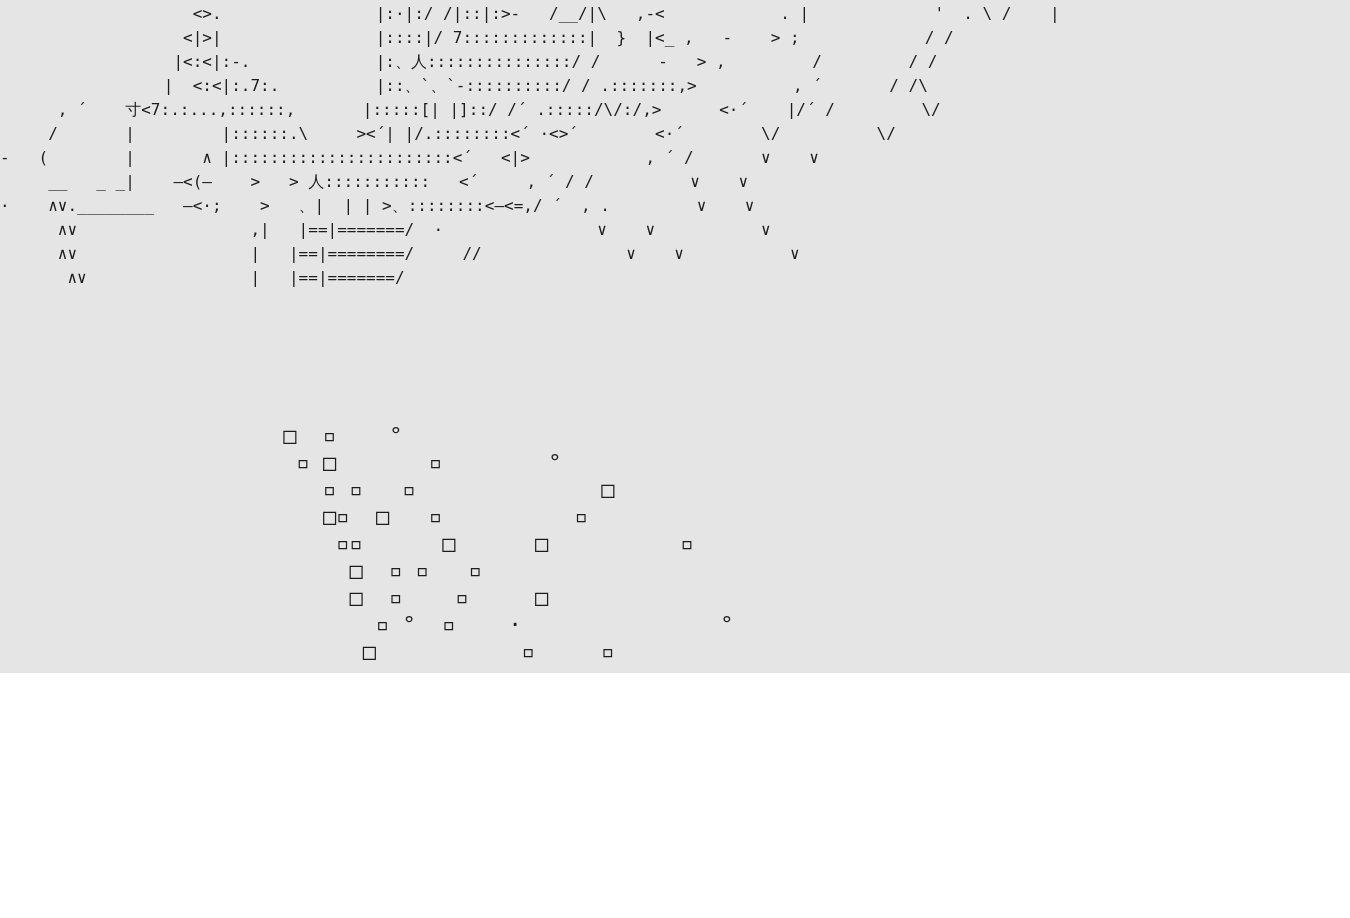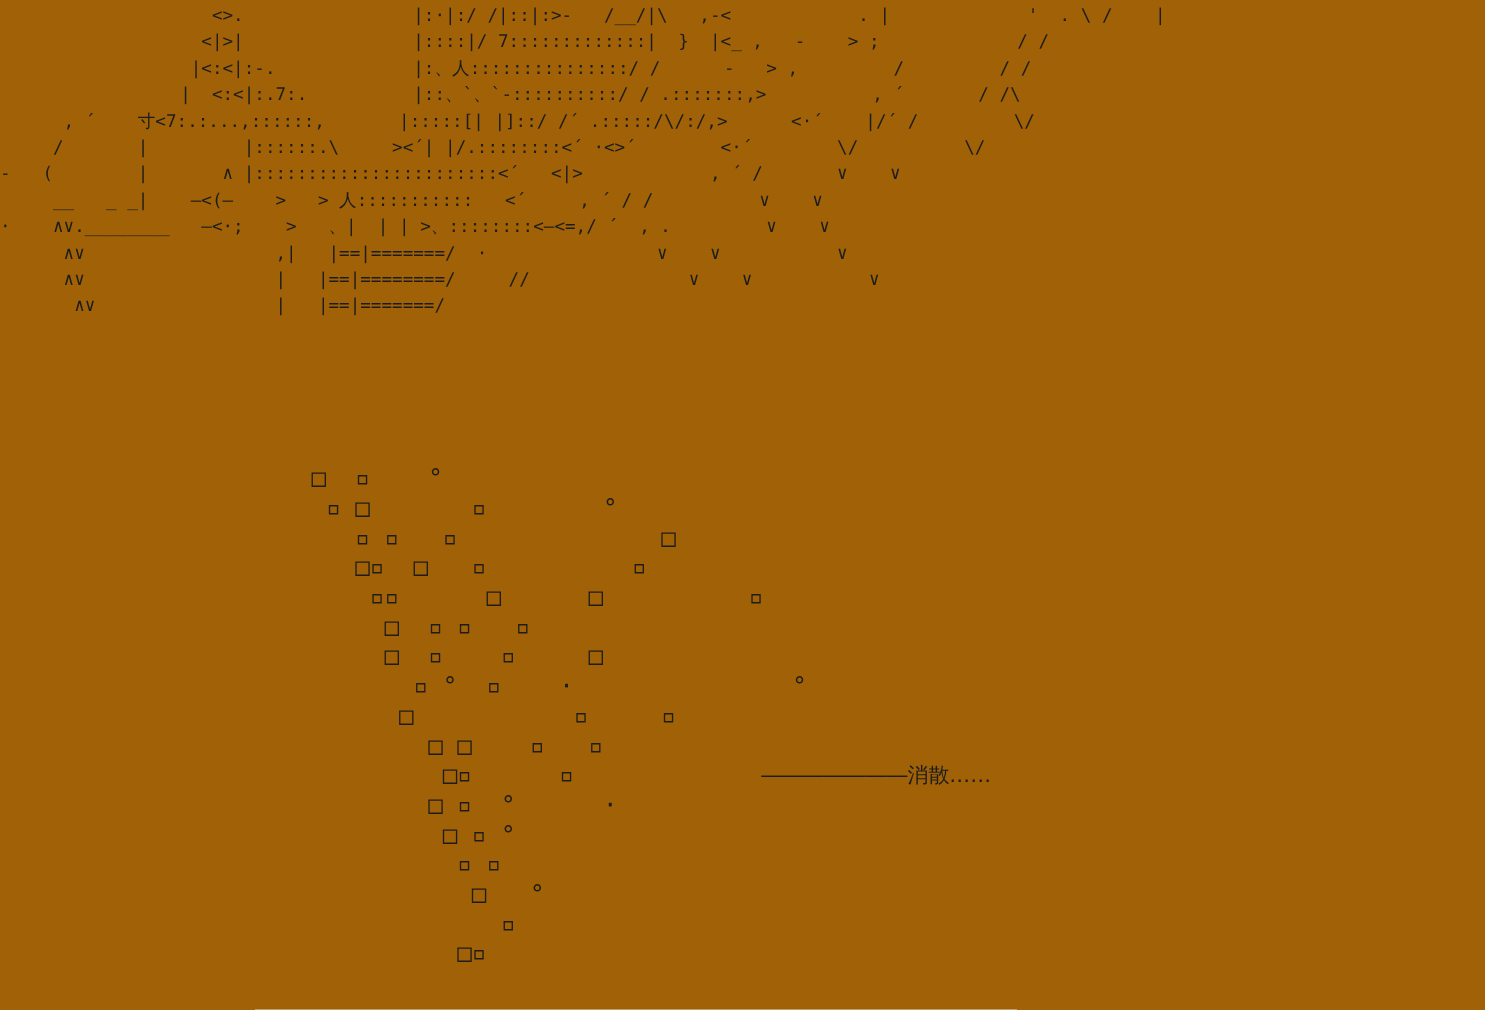--- a/index.html
+++ b/index.html
@@ -3,22 +3,22 @@
 <meta charset="utf-8">
 <style>
   html, body {
     margin: 0;
     padding: 0;
     background: #ffffff;
   }
   .canvas {
     position: relative;
     width: 1350px;
-    height: 918px;
-    background: #a16207;
+    height: 673px;
+    background: #e5e5e5;
     overflow: hidden;
     font-family: "DejaVu Sans Mono", monospace;
   }
   pre.aa {
     position: absolute;
     margin: 0;
     white-space: pre;
     color: #1c1c1c;
     letter-spacing: 0;
   }

